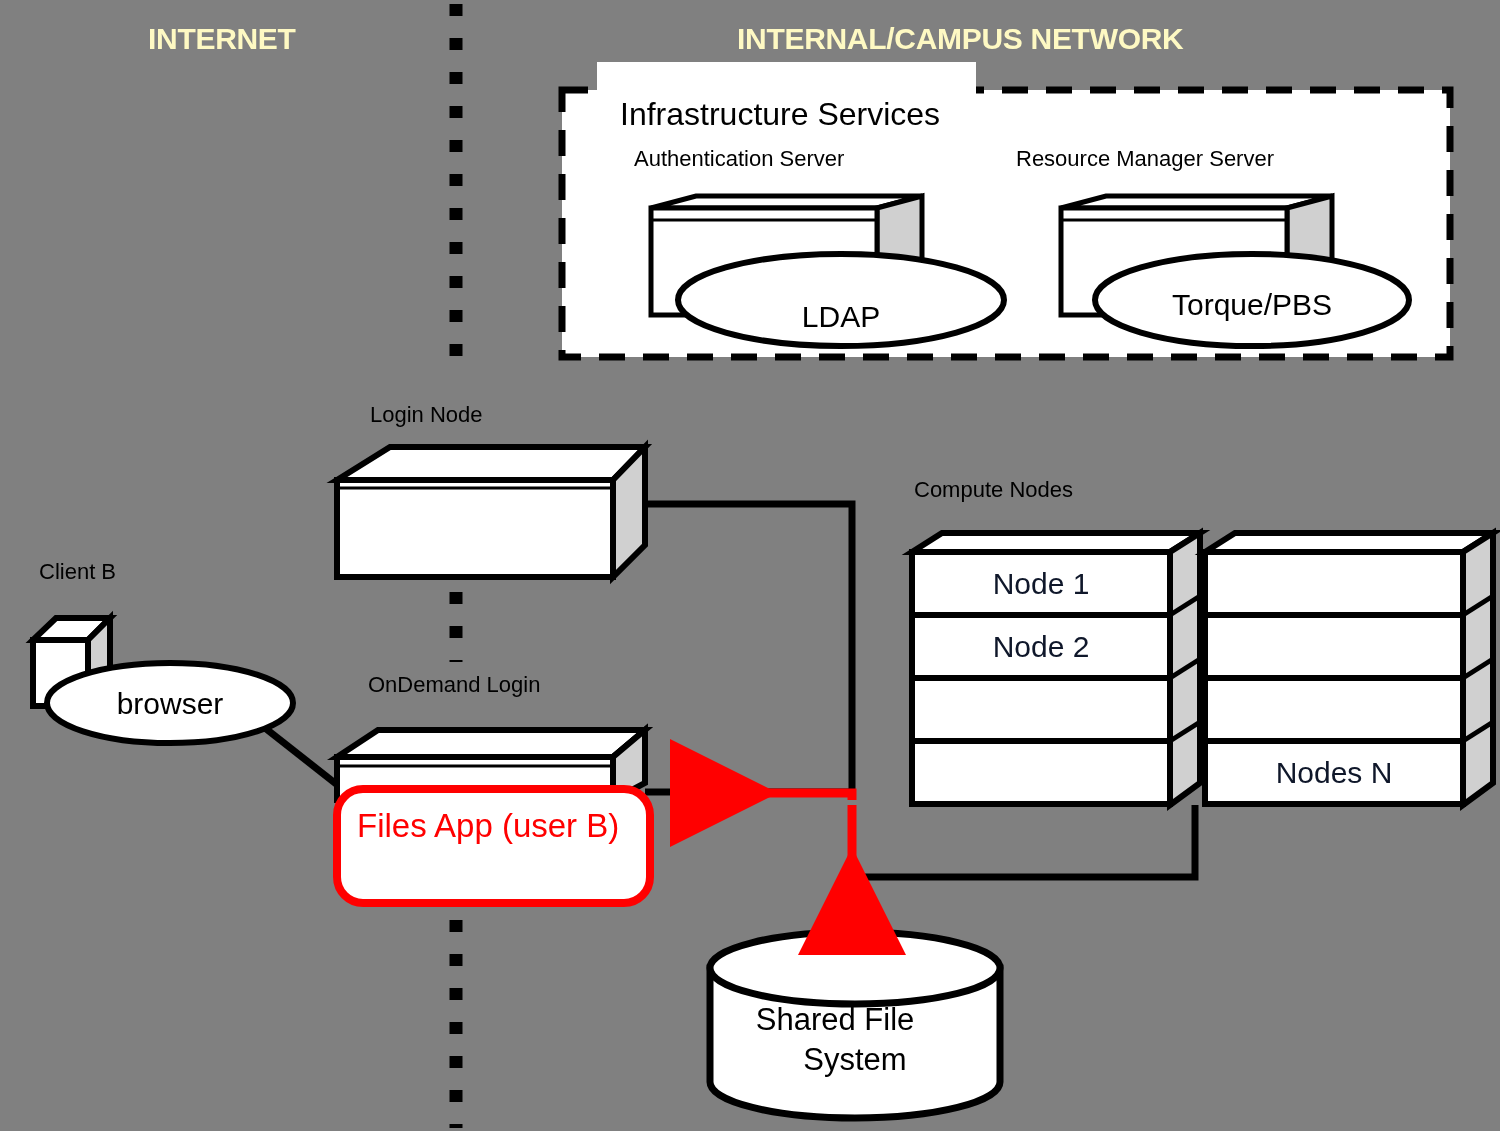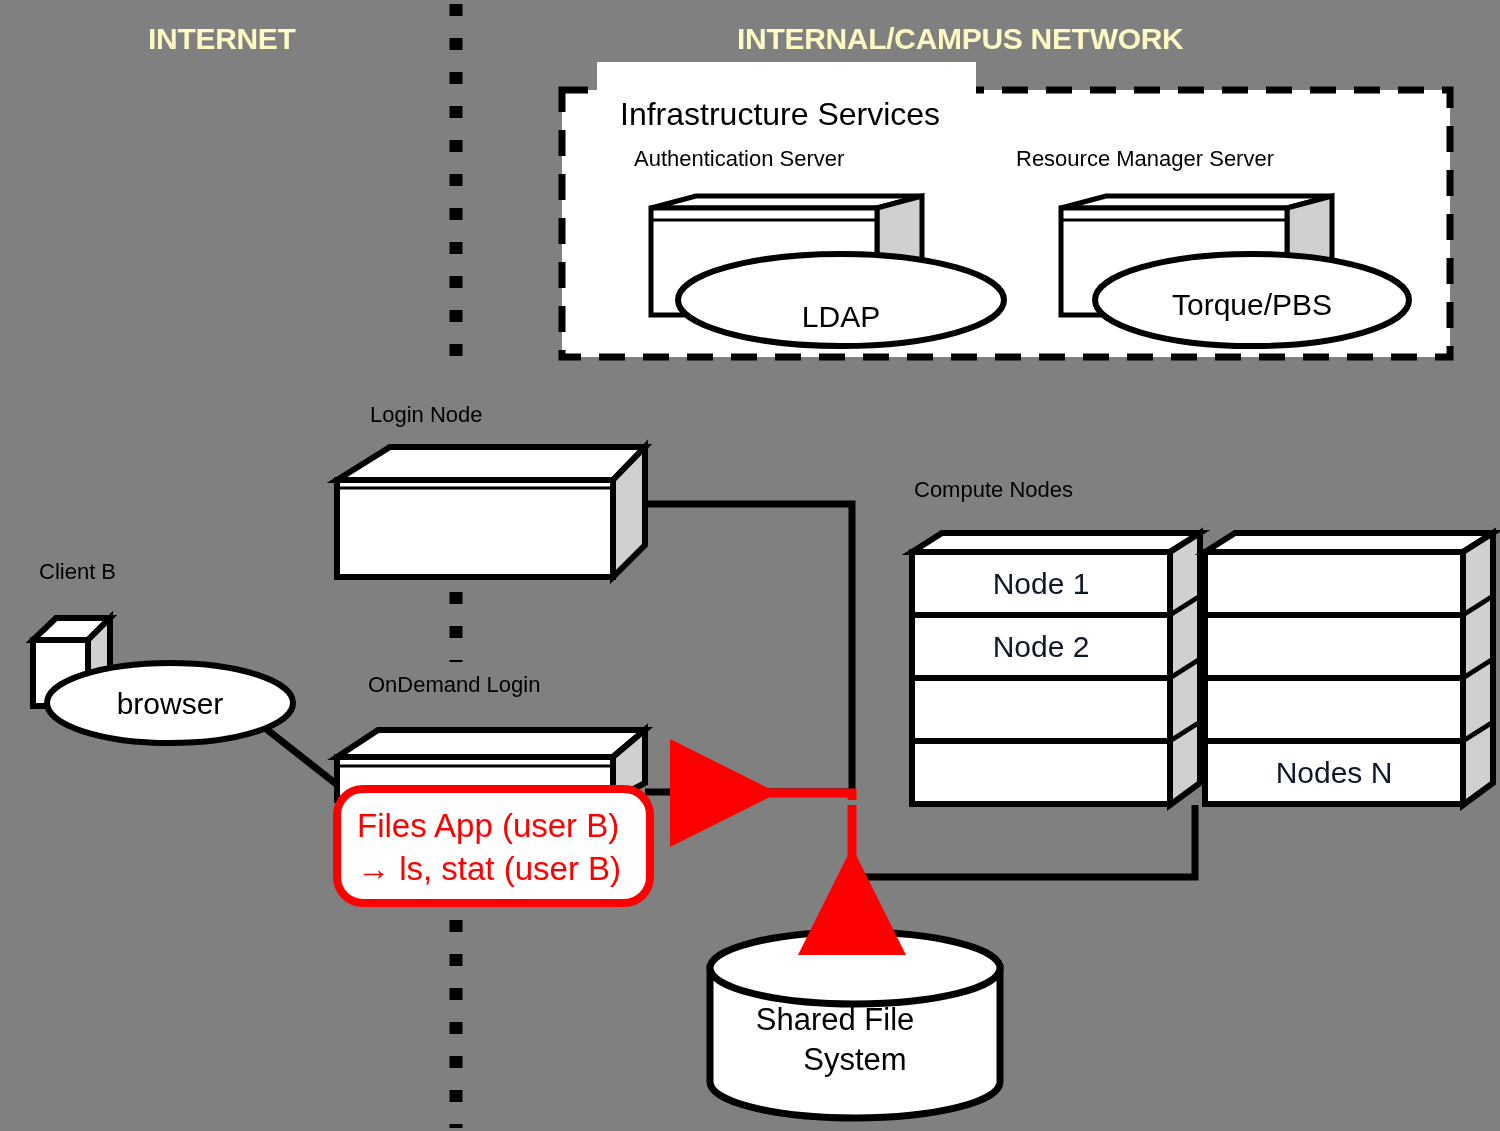--- a/index.html
+++ b/index.html
@@ -237,18 +237,17 @@
   <div class="node-text" style="left:912px; top:630px; width:258px; text-align:center;">Node 2</div>
   <div class="node-text" style="left:912px; top:693px; width:258px; text-align:center;"></div>
   <div class="node-text" style="left:912px; top:756px; width:258px; text-align:center;"></div>
 
   <div class="node-text" style="left:1205px; top:567px; width:258px; text-align:center;"></div>
   <div class="node-text" style="left:1205px; top:630px; width:258px; text-align:center;"></div>
   <div class="node-text" style="left:1205px; top:693px; width:258px; text-align:center;"></div>
   <div class="node-text" style="left:1205px; top:756px; width:258px; text-align:center;">Nodes N</div>
 
   <div class="callout-text" style="left:357px; top:804px;">Files App (user B)</div>
-  <div class="callout-text" style="left:357px; top:847px;">→ ls, stat (user B)</div>
 
   <div class="sfs-text" style="left:690px; top:1000px;text-align:center;">Shared File</div>
   <div class="sfs-text" style="left:710px; top:1040px;">System</div>
 
 </div>
 
 </body></html>

